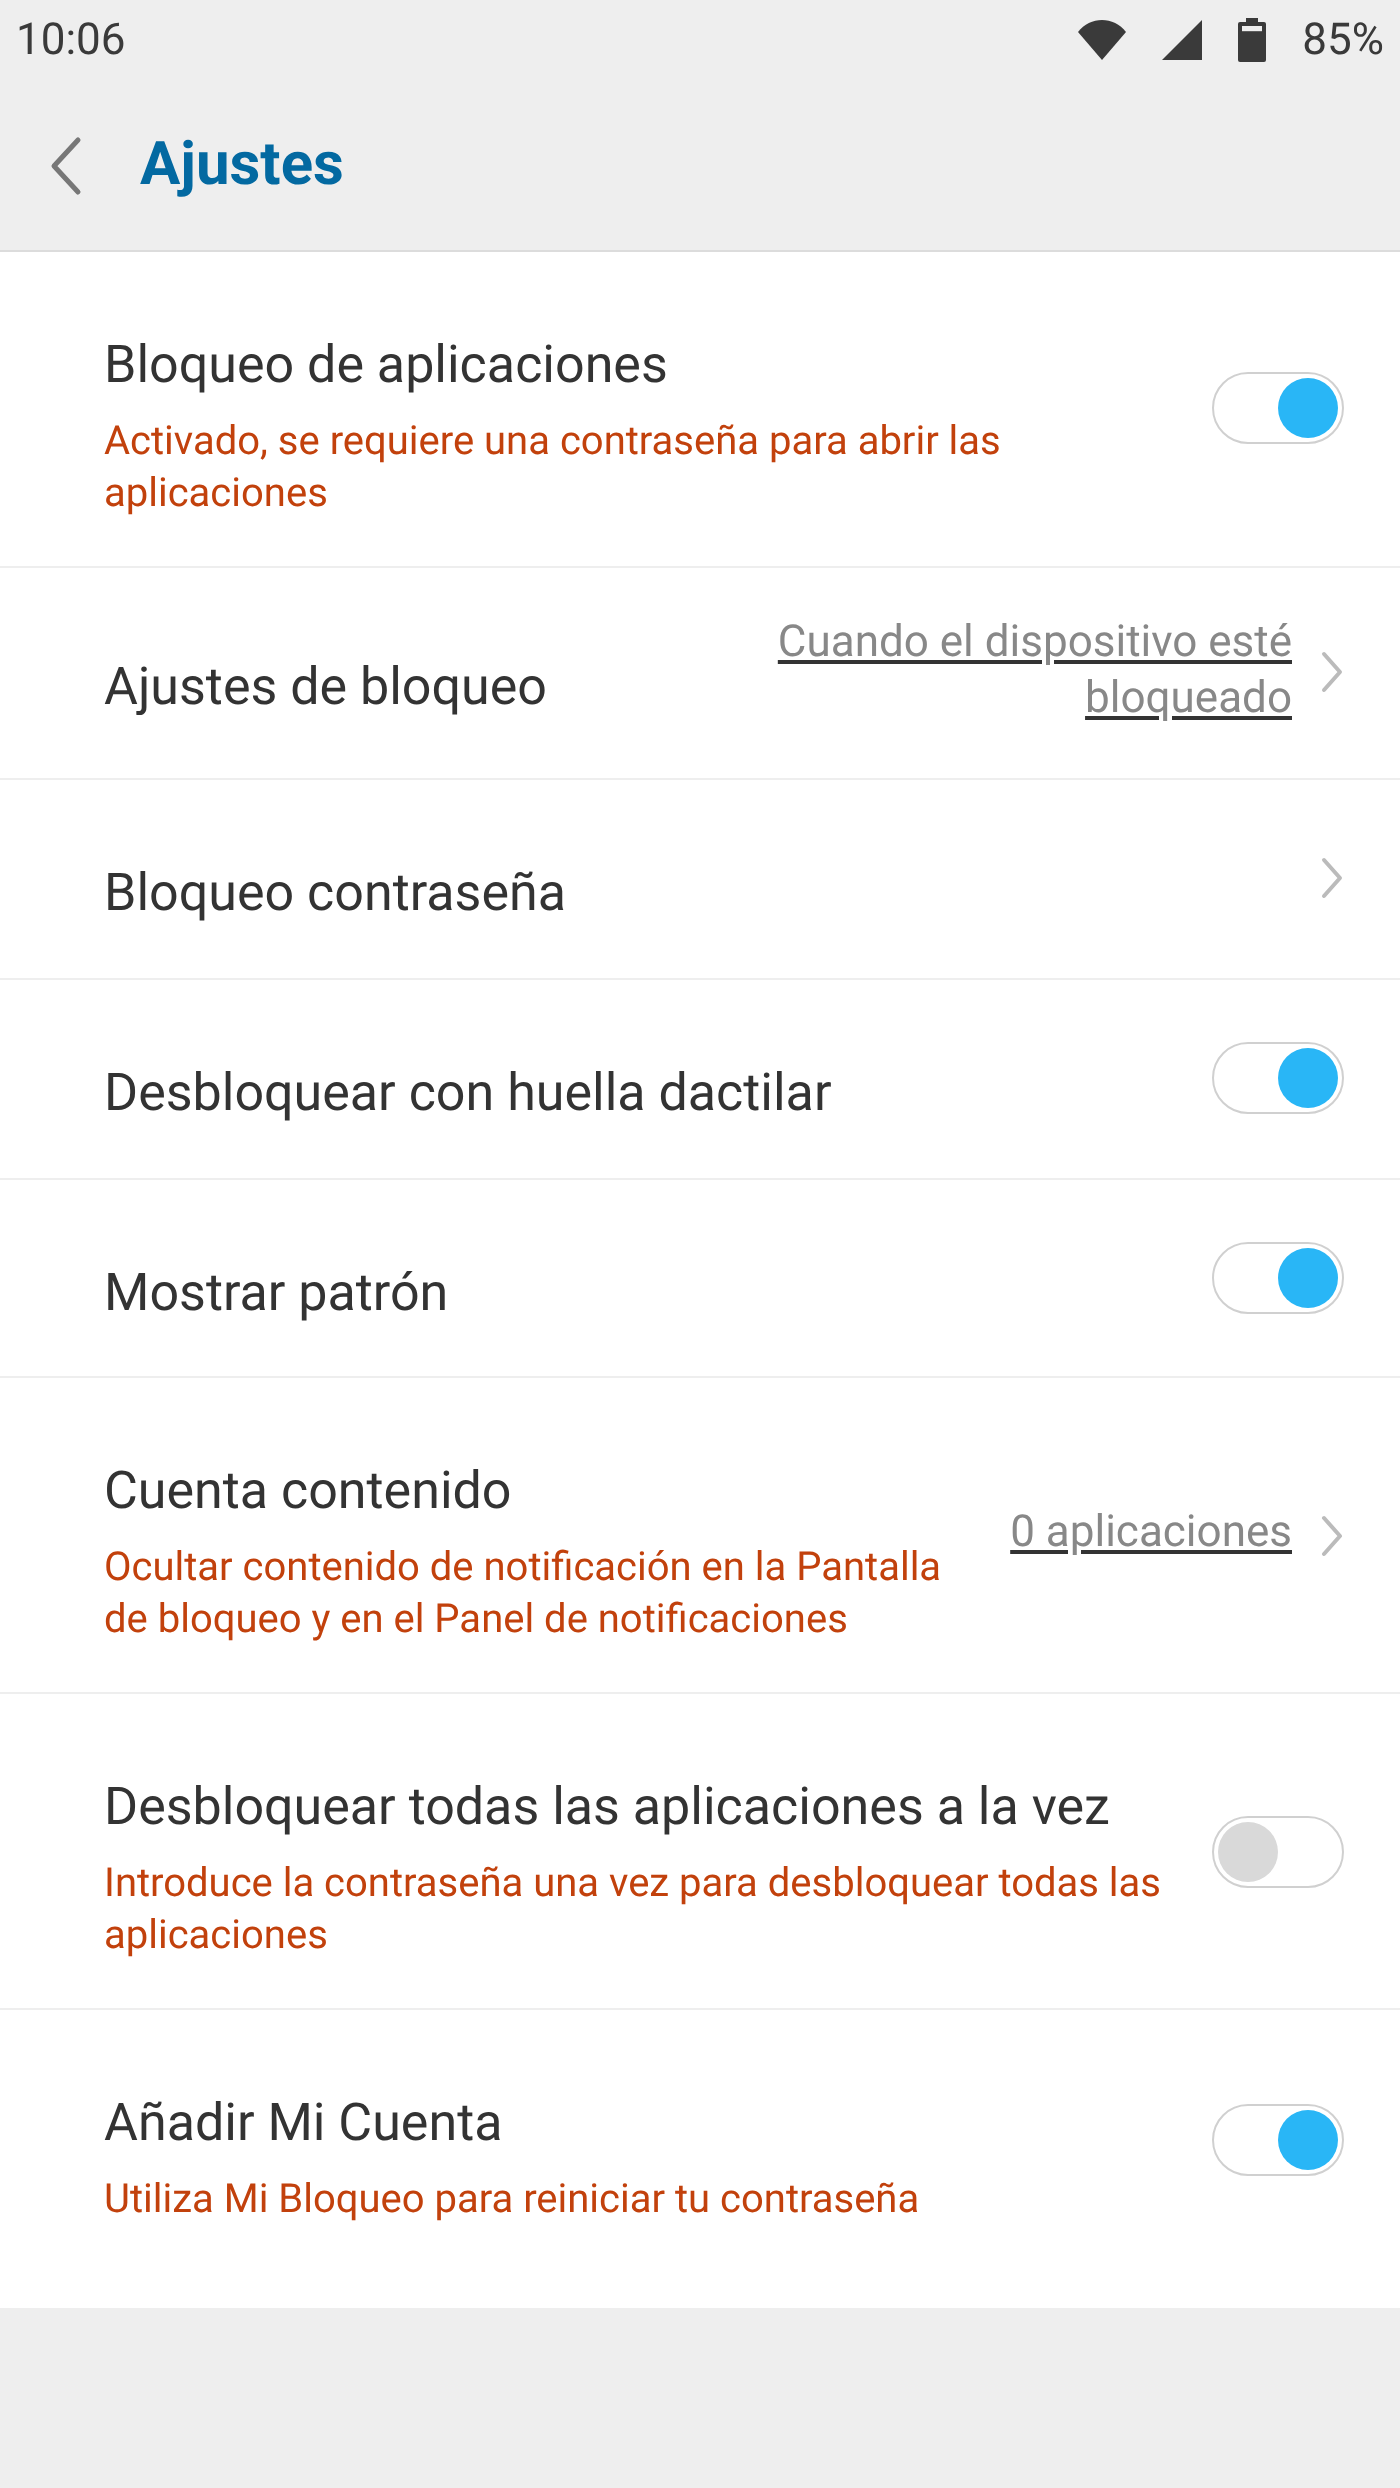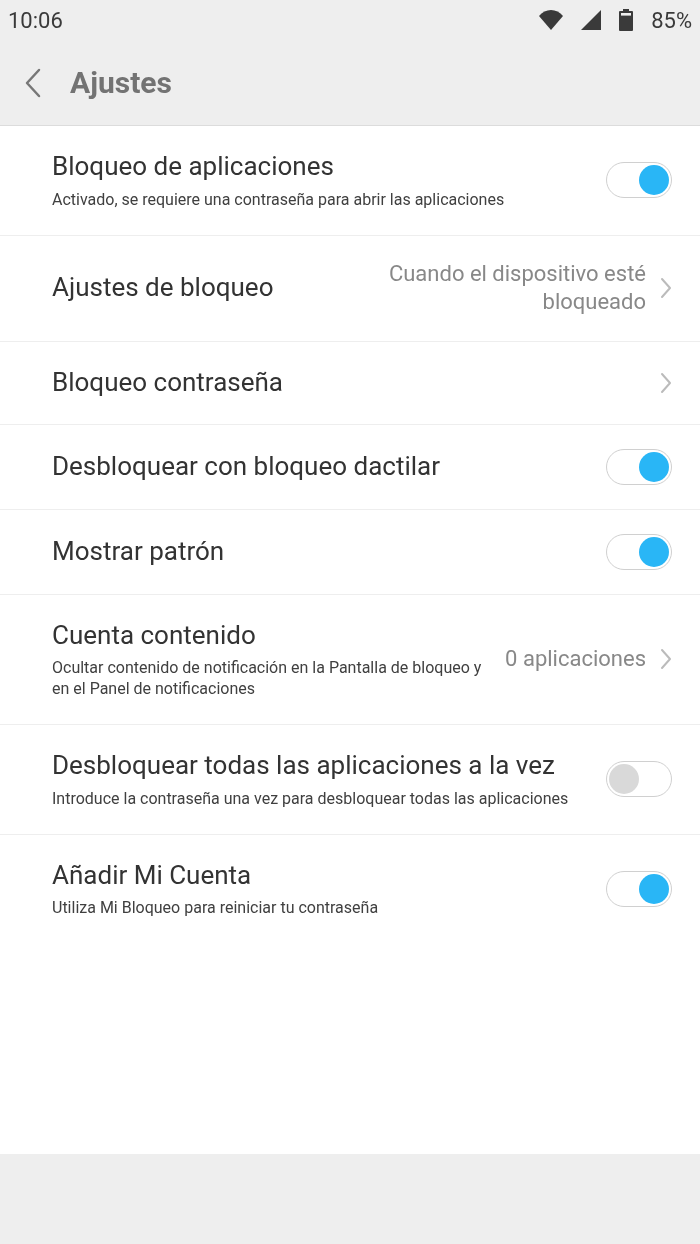--- a/index.html
+++ b/index.html
@@ -33,65 +33,66 @@
     display: flex;
     align-items: center;
     padding: 0 24px;
     gap: 28px;
     border-bottom: 1px solid #dcdcdc;
   }
   .header .back svg { display: block; }
   .header .title {
     font-size: 30px;
     font-weight: 700;
-    color: #737373;
+    color: #0369a1;
     text-align: center;
   }
 
   
   .scroll {
     flex: 1;
     background: #fff;
     overflow: hidden;
   }
 
   .row {
     display: flex;
     align-items: center;
     justify-content: space-between;
     padding: 24px 28px 24px 52px;
     border-bottom: 1px solid #eeeeee;
     gap: 16px;
   }
   .row:last-child { border-bottom: none; }
-  .row-left { flex: 1; min-width: 0; }
+  .row-left { flex: 1; min-width: 0; margin-top: 17px; }
   .row-title {
     font-size: 26px;
     font-weight: 400;
     color: #333;
     line-height: 1.3;
   }
   .row-sub {
-    font-size: 16px;
-    color: #404040;
+    font-size: 20px;
+    color: #c2410c;
     margin-top: 6px;
     line-height: 1.3;
   }
   .row-value {
     font-size: 22px;
     color: #888;
     text-align: right;
     max-width: 260px;
     line-height: 1.3;
   }
   .row-right {
     display: flex;
     align-items: center;
     gap: 14px;
     flex-shrink: 0;
+    text-decoration: underline;
   }
 
   
   .toggle {
     width: 66px;
     height: 36px;
     border-radius: 18px;
     border: 1px solid #d0d0d0;
     position: relative;
     background: #fff;
@@ -190,21 +191,21 @@
       <span class="chevron">
         <svg width="12" height="22" viewBox="0 0 12 22">
             <path d="M2 2 L10 11 L2 20" stroke="#bbb" stroke-width="2" fill="none" stroke-linecap="round" stroke-linejoin="round"></path>
           </svg>
       </span>
     </div>
   </div>
 
   <div class="row">
     <div class="row-left">
-      <div class="row-title">Desbloquear con bloqueo dactilar</div>
+      <div class="row-title">Desbloquear con huella dactilar</div>
     </div>
     <div class="row-right">
       <div class="toggle on">
           <div class="knob"></div>
         </div>
     </div>
   </div>
 
   <div class="row">
     <div class="row-left">

